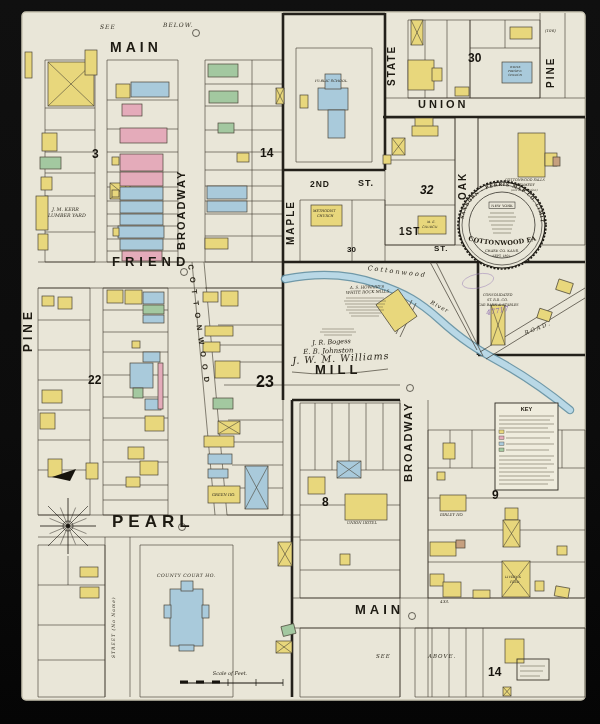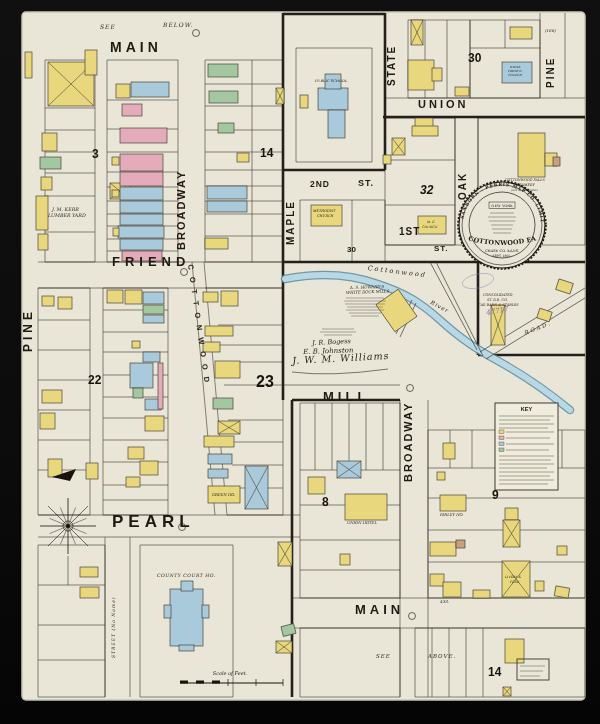--- a/index.html
+++ b/index.html
@@ -537,21 +537,21 @@
     <text class="sealdate" x="502" y="257" text-anchor="middle">SEPT. 1892.</text>
   </g>
 </svg>
 
 <div id="labels">
       <div class="lb f-it" style="left: 100px; top: 24px; font-size: 6px; letter-spacing: 1px;">SEE</div>
       <div class="lb f-it" style="left: 163px; top: 22px; font-size: 6px; letter-spacing: 1px;">BELOW.</div>
       <div class="lb f-st" style="left: 110px; top: 40px; font-size: 14px; letter-spacing: 4px;">MAIN</div>
       <div class="lb f-st" style="left: 112px; top: 255px; font-size: 13px; letter-spacing: 5px;">FRIEND</div>
       <div class="lb f-st" style="left: 112px; top: 513px; font-size: 17px; letter-spacing: 5px;">PEARL</div>
-      <div class="lb f-st" style="left: 315px; top: 390px; font-size: 13px; letter-spacing: 4px; margin-left: 8px;">MILL</div>
+      <div class="lb f-st" style="left: 315px; top: 363px; font-size: 13px; letter-spacing: 4px;">MILL</div>
       <div class="lb f-st" style="left: 355px; top: 603px; font-size: 13px; letter-spacing: 4px;">MAIN</div>
       <div class="lb f-it" style="left: 376px; top: 654px; font-size: 5.5px; letter-spacing: 1px;">SEE</div>
       <div class="lb f-it" style="left: 428px; top: 654px; font-size: 5.5px; letter-spacing: 1px;">ABOVE.</div>
       <div class="lb f-st" style="left: 418px; top: 99px; font-size: 11px; letter-spacing: 3px;">UNION</div>
       <div class="lb f-st" style="left: 310px; top: 180px; font-size: 8.5px; letter-spacing: 1px;">2ND</div>
       <div class="lb f-st" style="left: 358px; top: 179px; font-size: 9px; letter-spacing: 1px;">ST.</div>
       <div class="lb f-st" style="left: 399px; top: 227px; font-size: 10px; letter-spacing: 1px;">1ST</div>
       <div class="lb f-st" style="left: 434px; top: 245px; font-size: 8px; letter-spacing: 1px;">ST.</div>
       <div class="lb f-st" style="left: 22px; top: 352px; font-size: 12px; letter-spacing: 4px; transform: rotate(-90deg);">PINE</div>
       <div class="lb f-st" style="left: 176px; top: 250px; font-size: 11px; letter-spacing: 2px; transform: rotate(-90deg);">BROADWAY</div>

